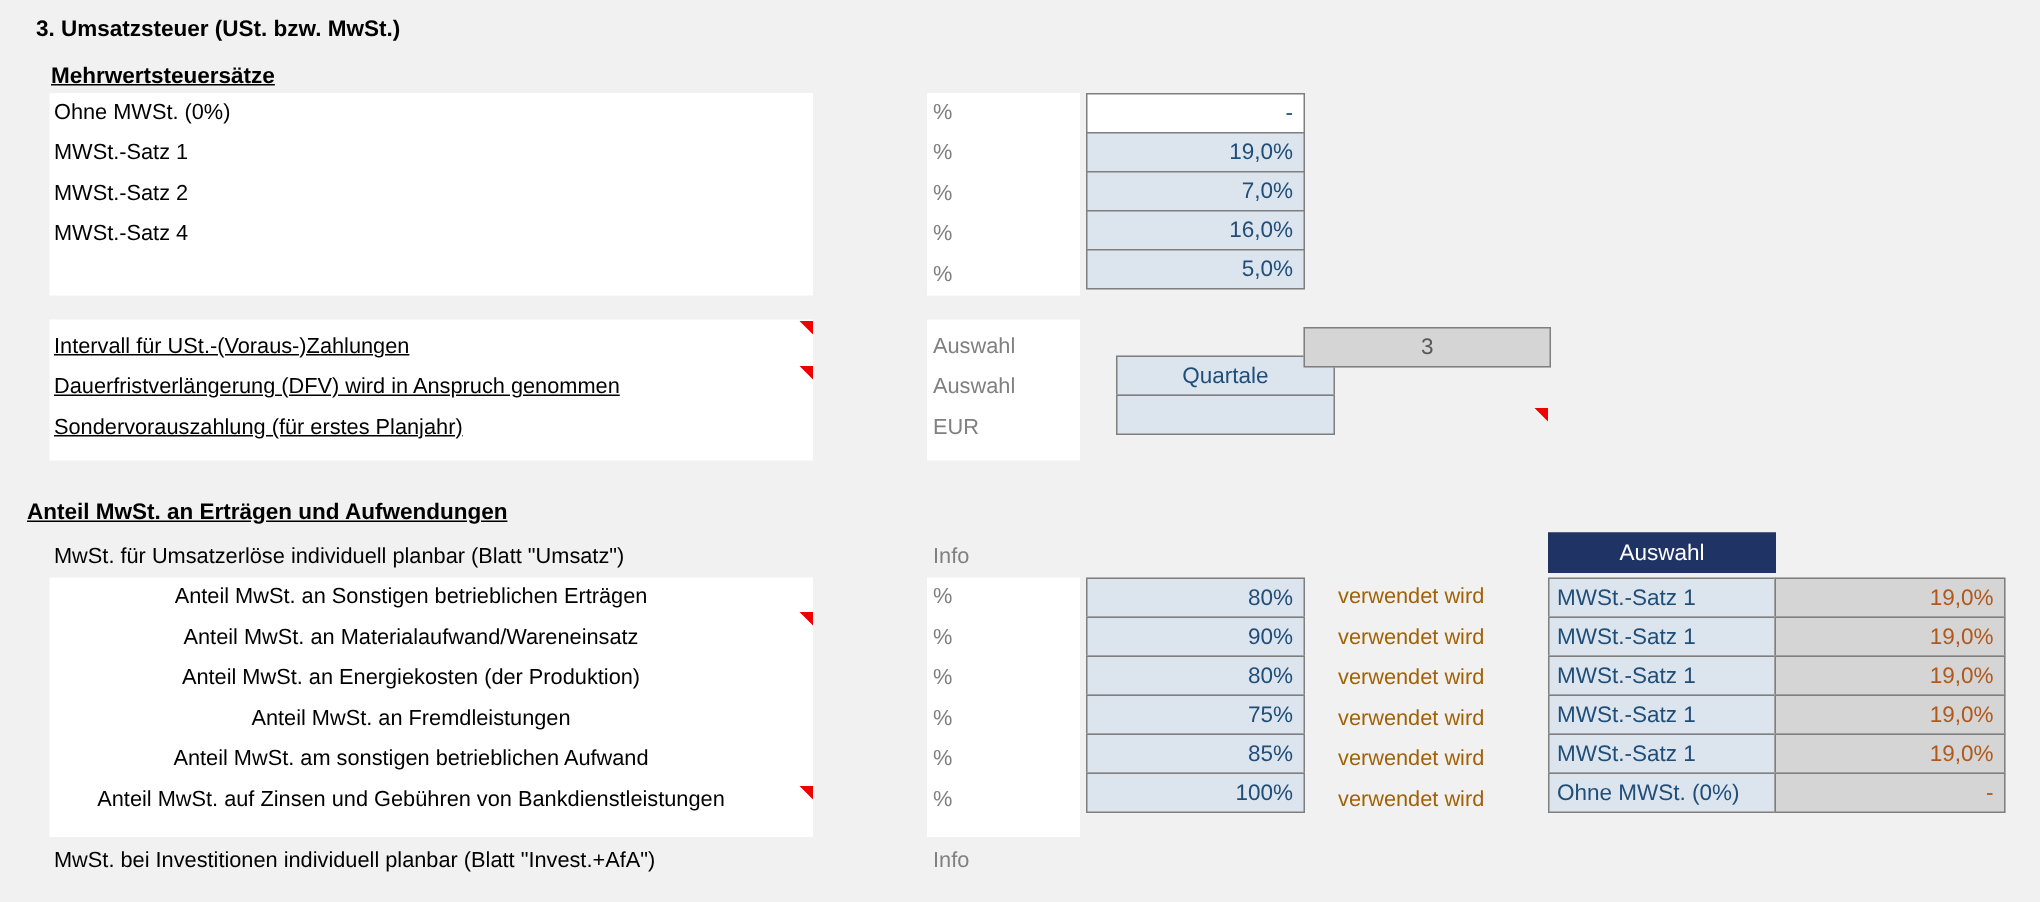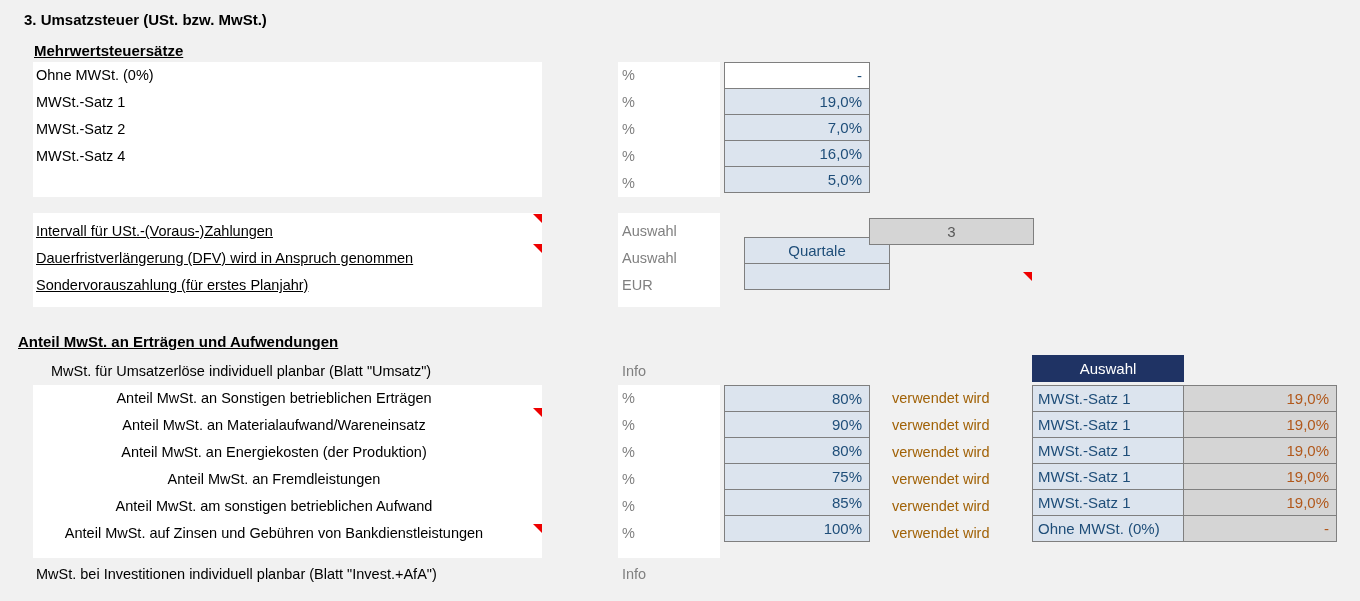--- a/index.html
+++ b/index.html
@@ -142,21 +142,21 @@
     <div class="cell cell-blue cell-center">Quartale</div>
     <div class="cell cell-blue cell-center"></div>
   </div>
 
   <div class="abs cell cell-grey cell-center" style="left:869px;top:218px;width:165px;">3</div>
 
   <div class="abs cmt" style="left:1023px;top:272px;"></div>
 
   <div class="abs sub-title" style="left:18px;top:333px;">Anteil MwSt. an Erträgen und Aufwendungen</div>
 
-  <div class="abs row-label" style="left:36px;top:358px;margin-left:15px;">MwSt. für Umsatzerlöse individuell planbar (Blatt "Umsatz")</div>
+  <div class="abs row-label" style="left:36px;top:358px;">MwSt. für Umsatzerlöse individuell planbar (Blatt "Umsatz")</div>
   <div class="abs unit" style="left:622px;top:358px;">Info</div>
 
   <div class="abs white-panel" style="left:33px;top:385px;width:509px;height:173px;"></div>
   <div class="abs white-panel" style="left:618px;top:385px;width:102px;height:173px;"></div>
 
   <div class="abs" style="left:24px;top:385px;width:500px;text-align:center;">
     <div class="row-label">Anteil MwSt. an Sonstigen betrieblichen Erträgen</div>
     <div class="row-label">Anteil MwSt. an Materialaufwand/Wareneinsatz</div>
     <div class="row-label">Anteil MwSt. an Energiekosten (der Produktion)</div>
     <div class="row-label">Anteil MwSt. an Fremdleistungen</div>

